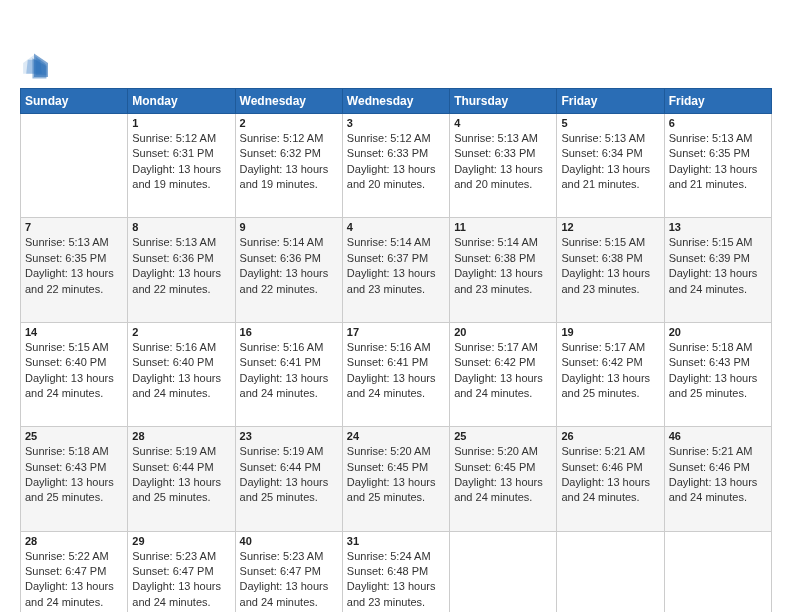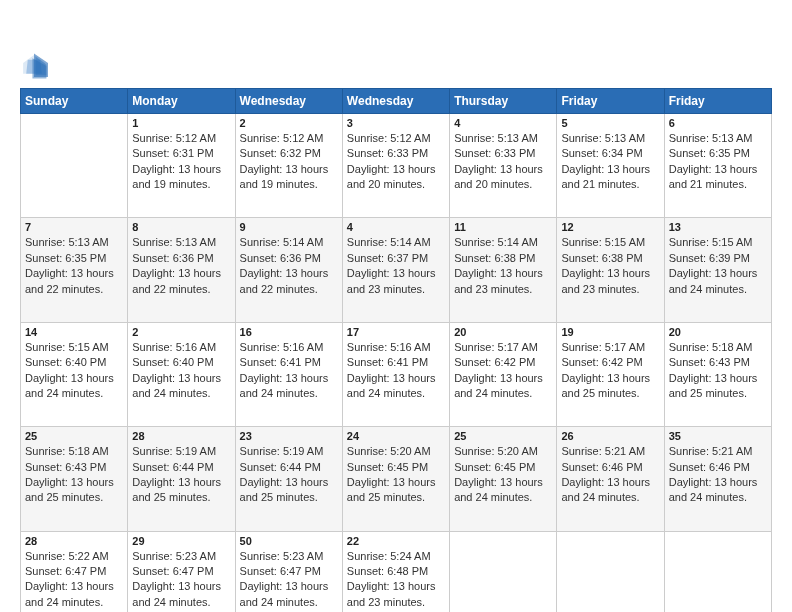--- a/index.html
+++ b/index.html
@@ -251,39 +251,39 @@
           </td>
           <td>
             <div class="day-number">25</div>
             <div class="day-info">Sunrise: 5:20 AM<br>Sunset: 6:45 PM<br>Daylight: 13 hours<br>and 24 minutes.</div>
           </td>
           <td>
             <div class="day-number">26</div>
             <div class="day-info">Sunrise: 5:21 AM<br>Sunset: 6:46 PM<br>Daylight: 13 hours<br>and 24 minutes.</div>
           </td>
           <td>
-            <div class="day-number">35</div>
+            <div class="day-number">46</div>
             <div class="day-info">Sunrise: 5:21 AM<br>Sunset: 6:46 PM<br>Daylight: 13 hours<br>and 24 minutes.</div>
           </td>
         </tr>
         <tr class="row-white">
           <td>
             <div class="day-number">28</div>
             <div class="day-info">Sunrise: 5:22 AM<br>Sunset: 6:47 PM<br>Daylight: 13 hours<br>and 24 minutes.</div>
           </td>
           <td>
             <div class="day-number">29</div>
             <div class="day-info">Sunrise: 5:23 AM<br>Sunset: 6:47 PM<br>Daylight: 13 hours<br>and 24 minutes.</div>
           </td>
           <td>
-            <div class="day-number">50</div>
+            <div class="day-number">40</div>
             <div class="day-info">Sunrise: 5:23 AM<br>Sunset: 6:47 PM<br>Daylight: 13 hours<br>and 24 minutes.</div>
           </td>
           <td>
-            <div class="day-number">22</div>
+            <div class="day-number">31</div>
             <div class="day-info">Sunrise: 5:24 AM<br>Sunset: 6:48 PM<br>Daylight: 13 hours<br>and 23 minutes.</div>
           </td>
           <td class="empty-cell"></td>
           <td class="empty-cell"></td>
           <td class="empty-cell"></td>
         </tr>
       </tbody>
   </table>
 </div>
 

